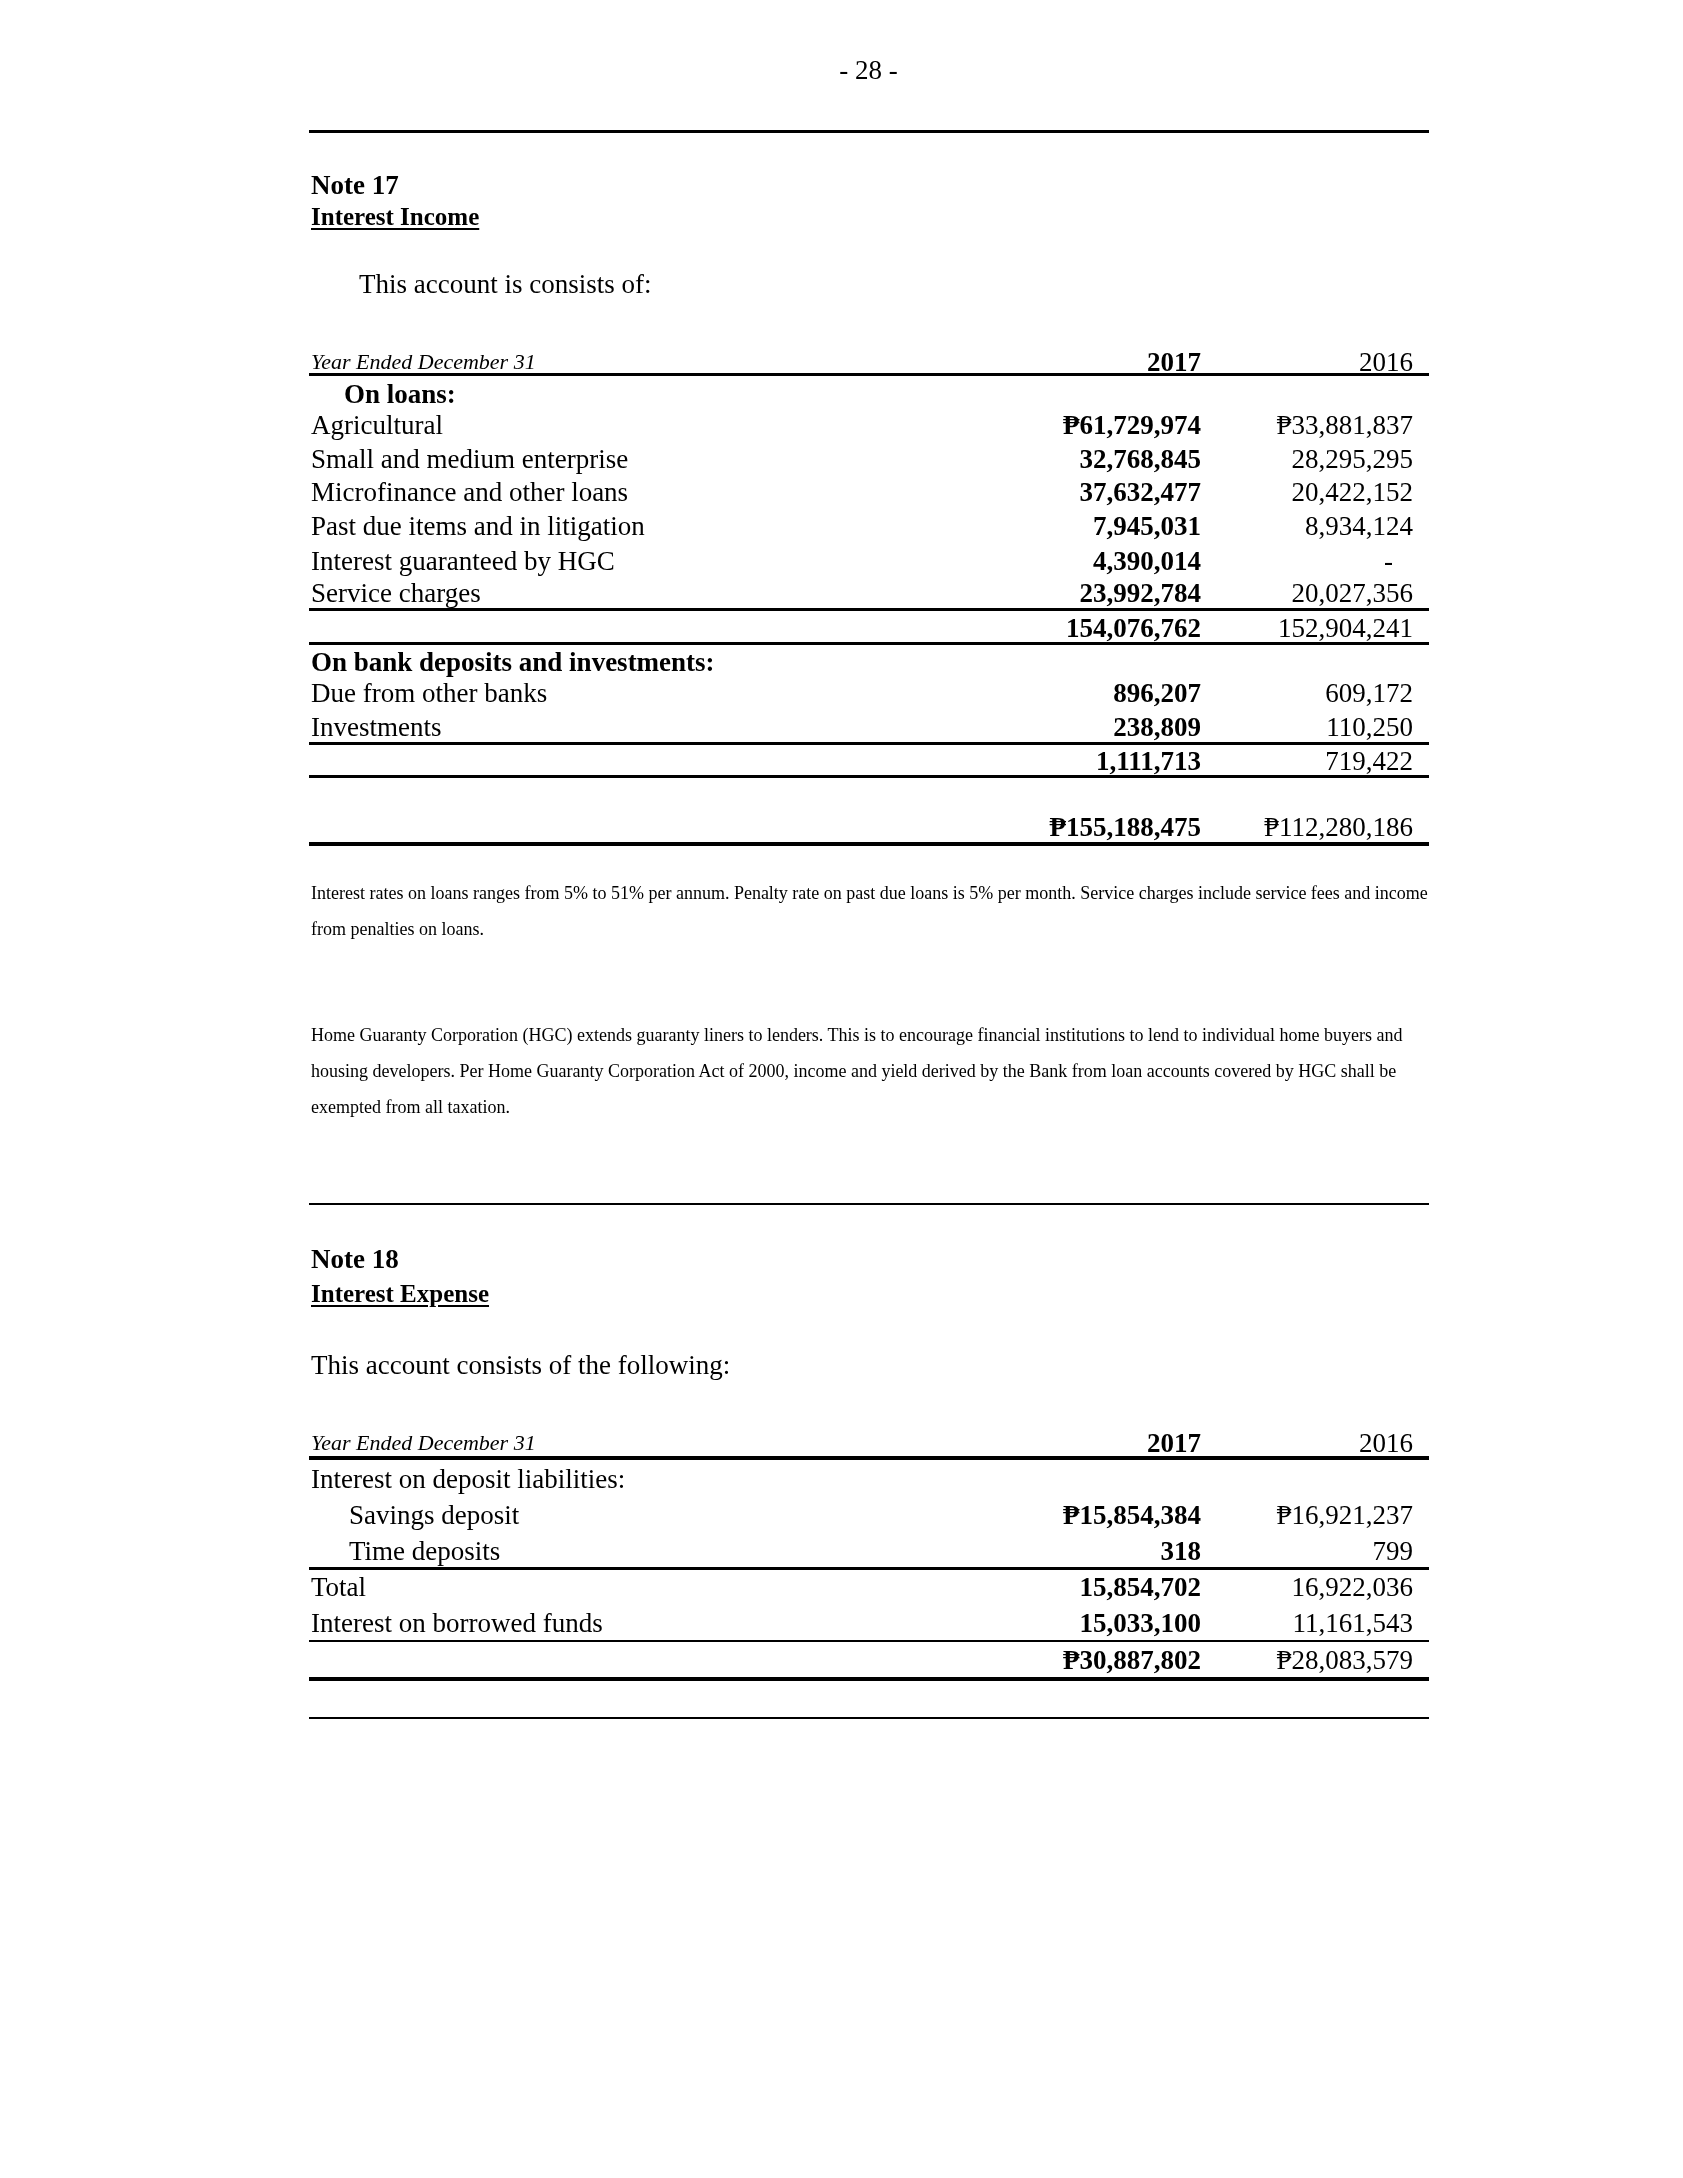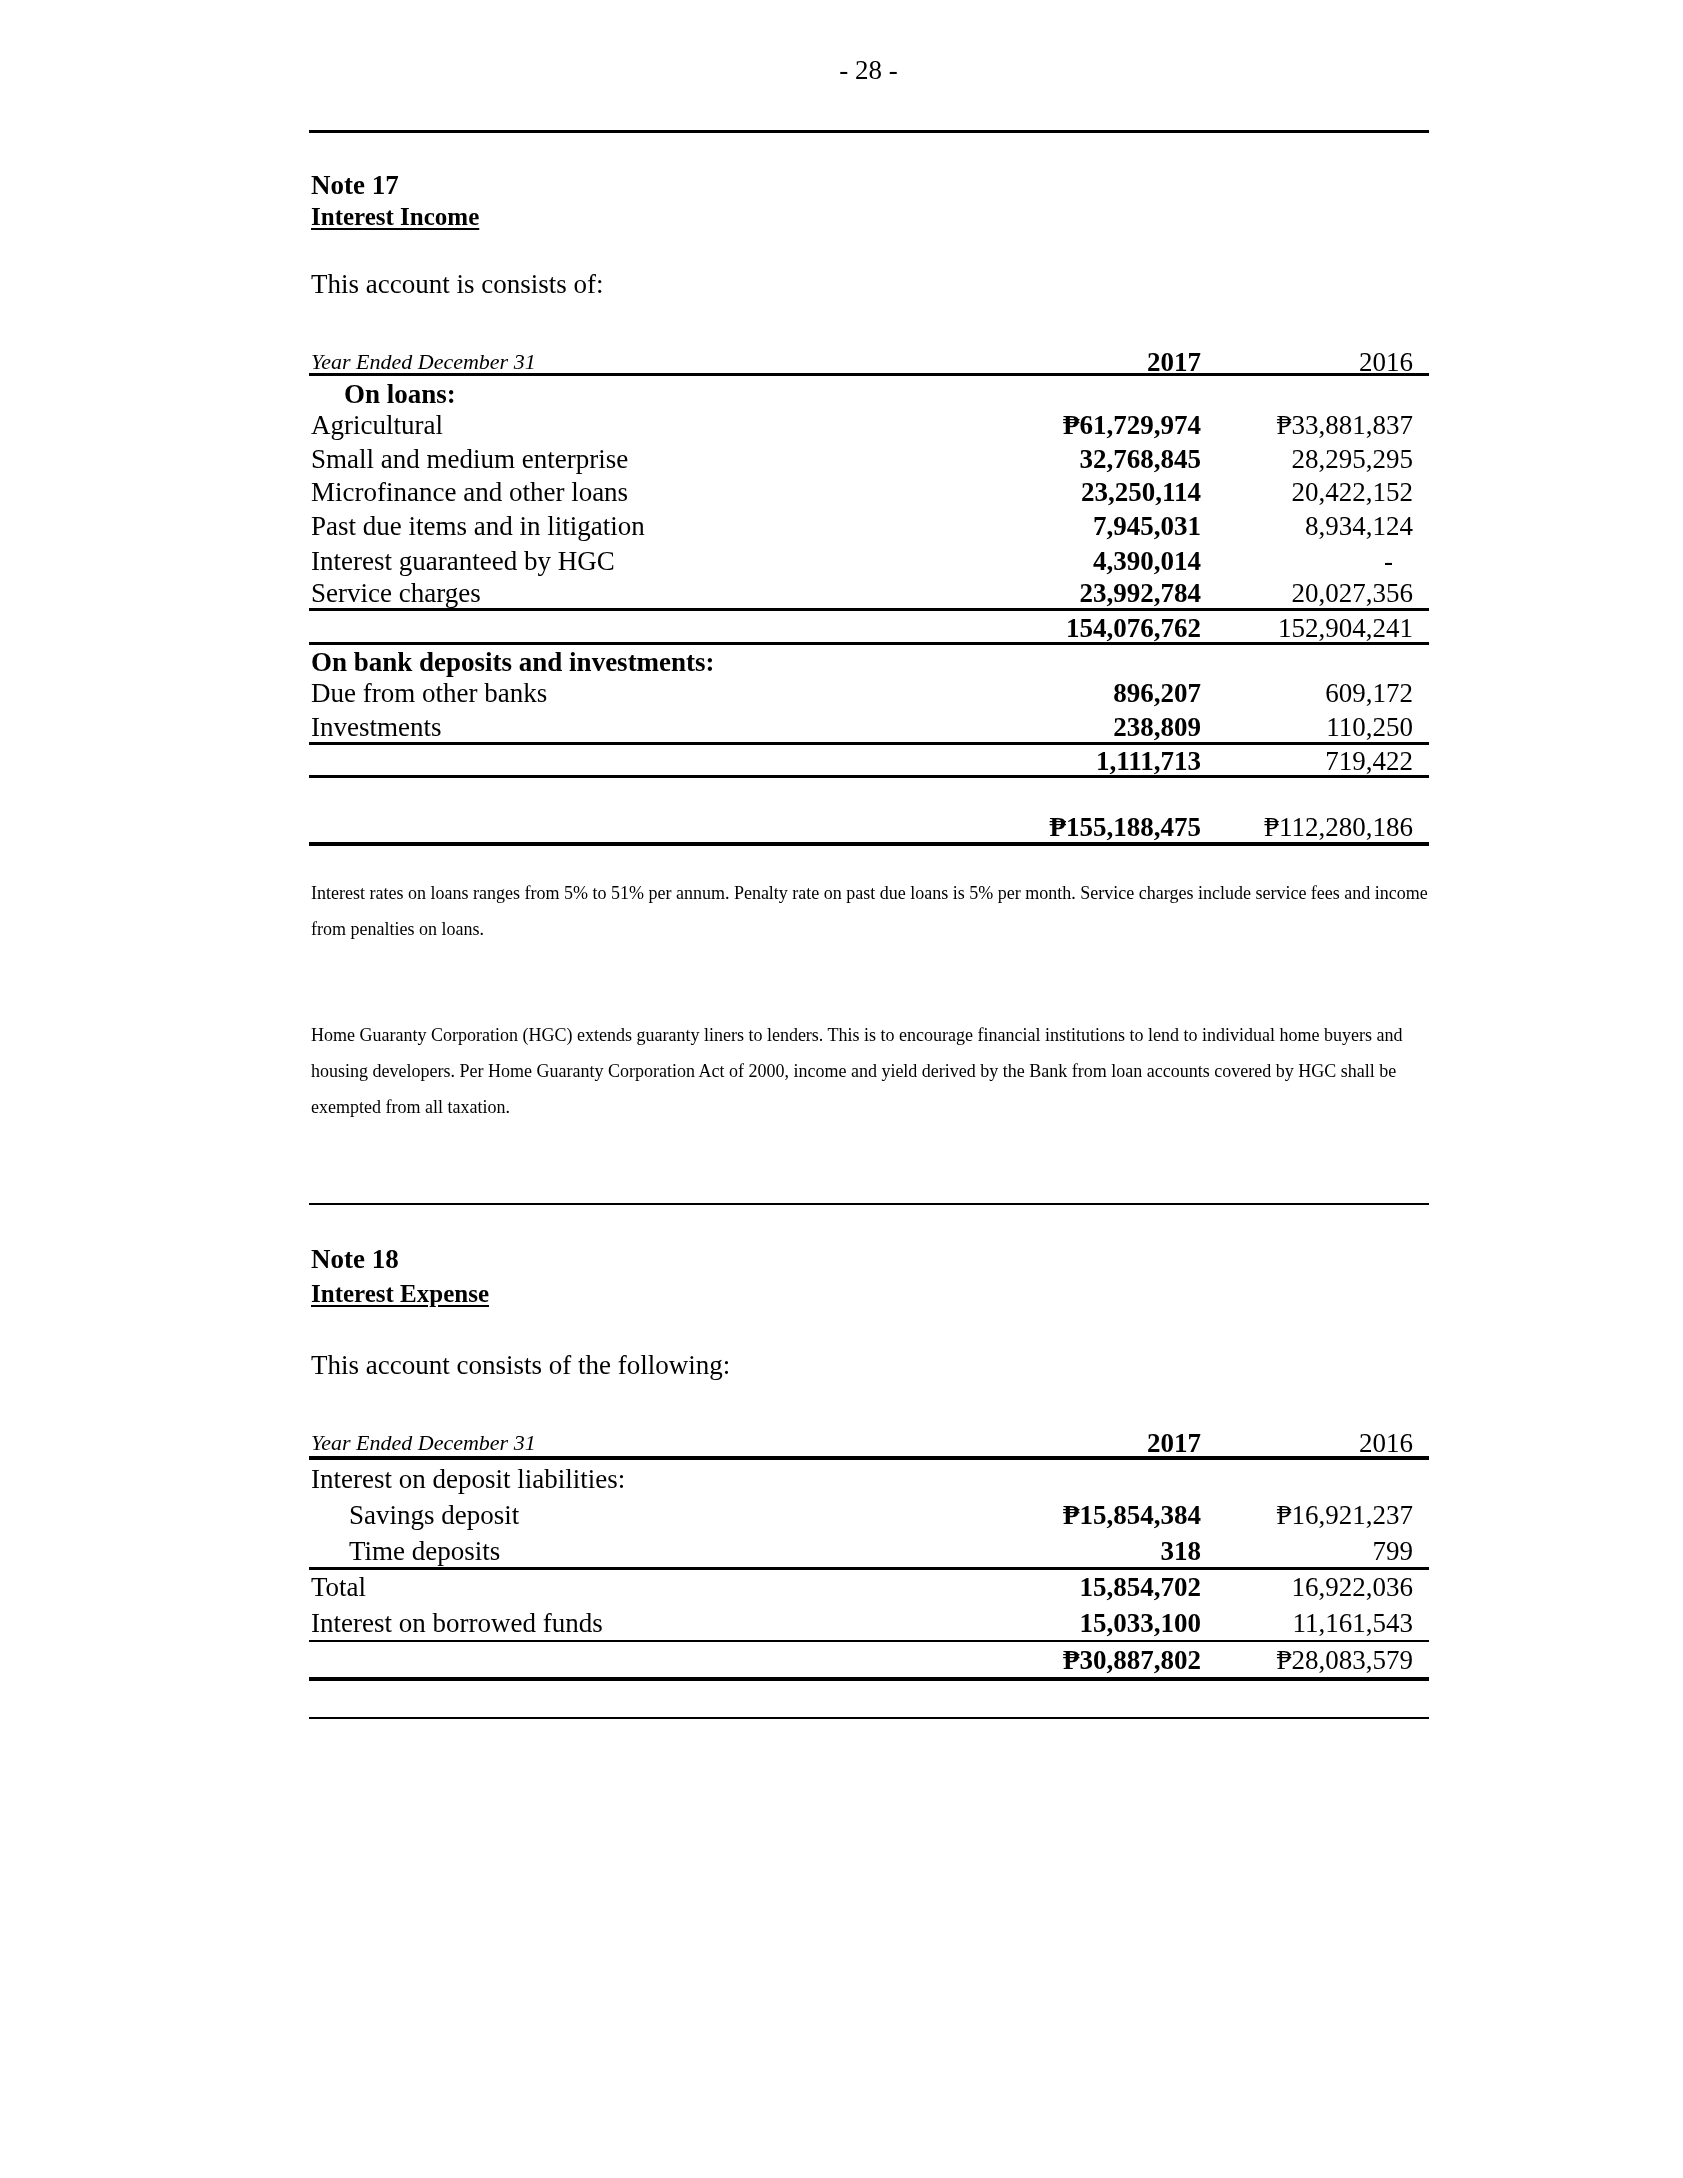--- a/index.html
+++ b/index.html
@@ -27,21 +27,21 @@
 </style>
 </head>
 <body>
 
 <div class="abs page-num">- 28 -</div>
 
 <div class="rule r-mid" style="top:130px;"></div>
 
 <div class="abs note-no" style="top:170px;">Note 17</div>
 <div class="abs note-title" style="top:203px;">Interest Income</div>
-<div class="abs intro" style="top:269px;">This account is consists of:</div>
+<div class="abs intro" style="top:269px;margin-left:48px;">This account is consists of:</div>
 
 <section>
   <div class="row" style="top:345px;">
     <span class="hdr-lbl">Year Ended December 31</span>
     <span class="h17">2017</span>
     <span class="h16">2016</span>
   </div>
   <div class="rule r-mid" style="top:373px;"></div>
 
   <div class="row" style="top:377px;margin-left:33px;">
@@ -53,21 +53,21 @@
     <span class="v17">₱61,729,974</span>
     <span class="v16">₱33,881,837</span>
   </div>
   <div class="row" style="top:442px;">
     <span class="lbl">Small and medium enterprise</span>
     <span class="v17">32,768,845</span>
     <span class="v16">28,295,295</span>
   </div>
   <div class="row" style="top:475px;">
     <span class="lbl">Microfinance and other loans</span>
-    <span class="v17">23,250,114</span>
+    <span class="v17">37,632,477</span>
     <span class="v16">20,422,152</span>
   </div>
   <div class="row" style="top:509px;">
     <span class="lbl">Past due items and in litigation</span>
     <span class="v17">7,945,031</span>
     <span class="v16">8,934,124</span>
   </div>
   <div class="row" style="top:544px;">
     <span class="lbl">Interest guaranteed by HGC</span>
     <span class="v17">4,390,014</span>

